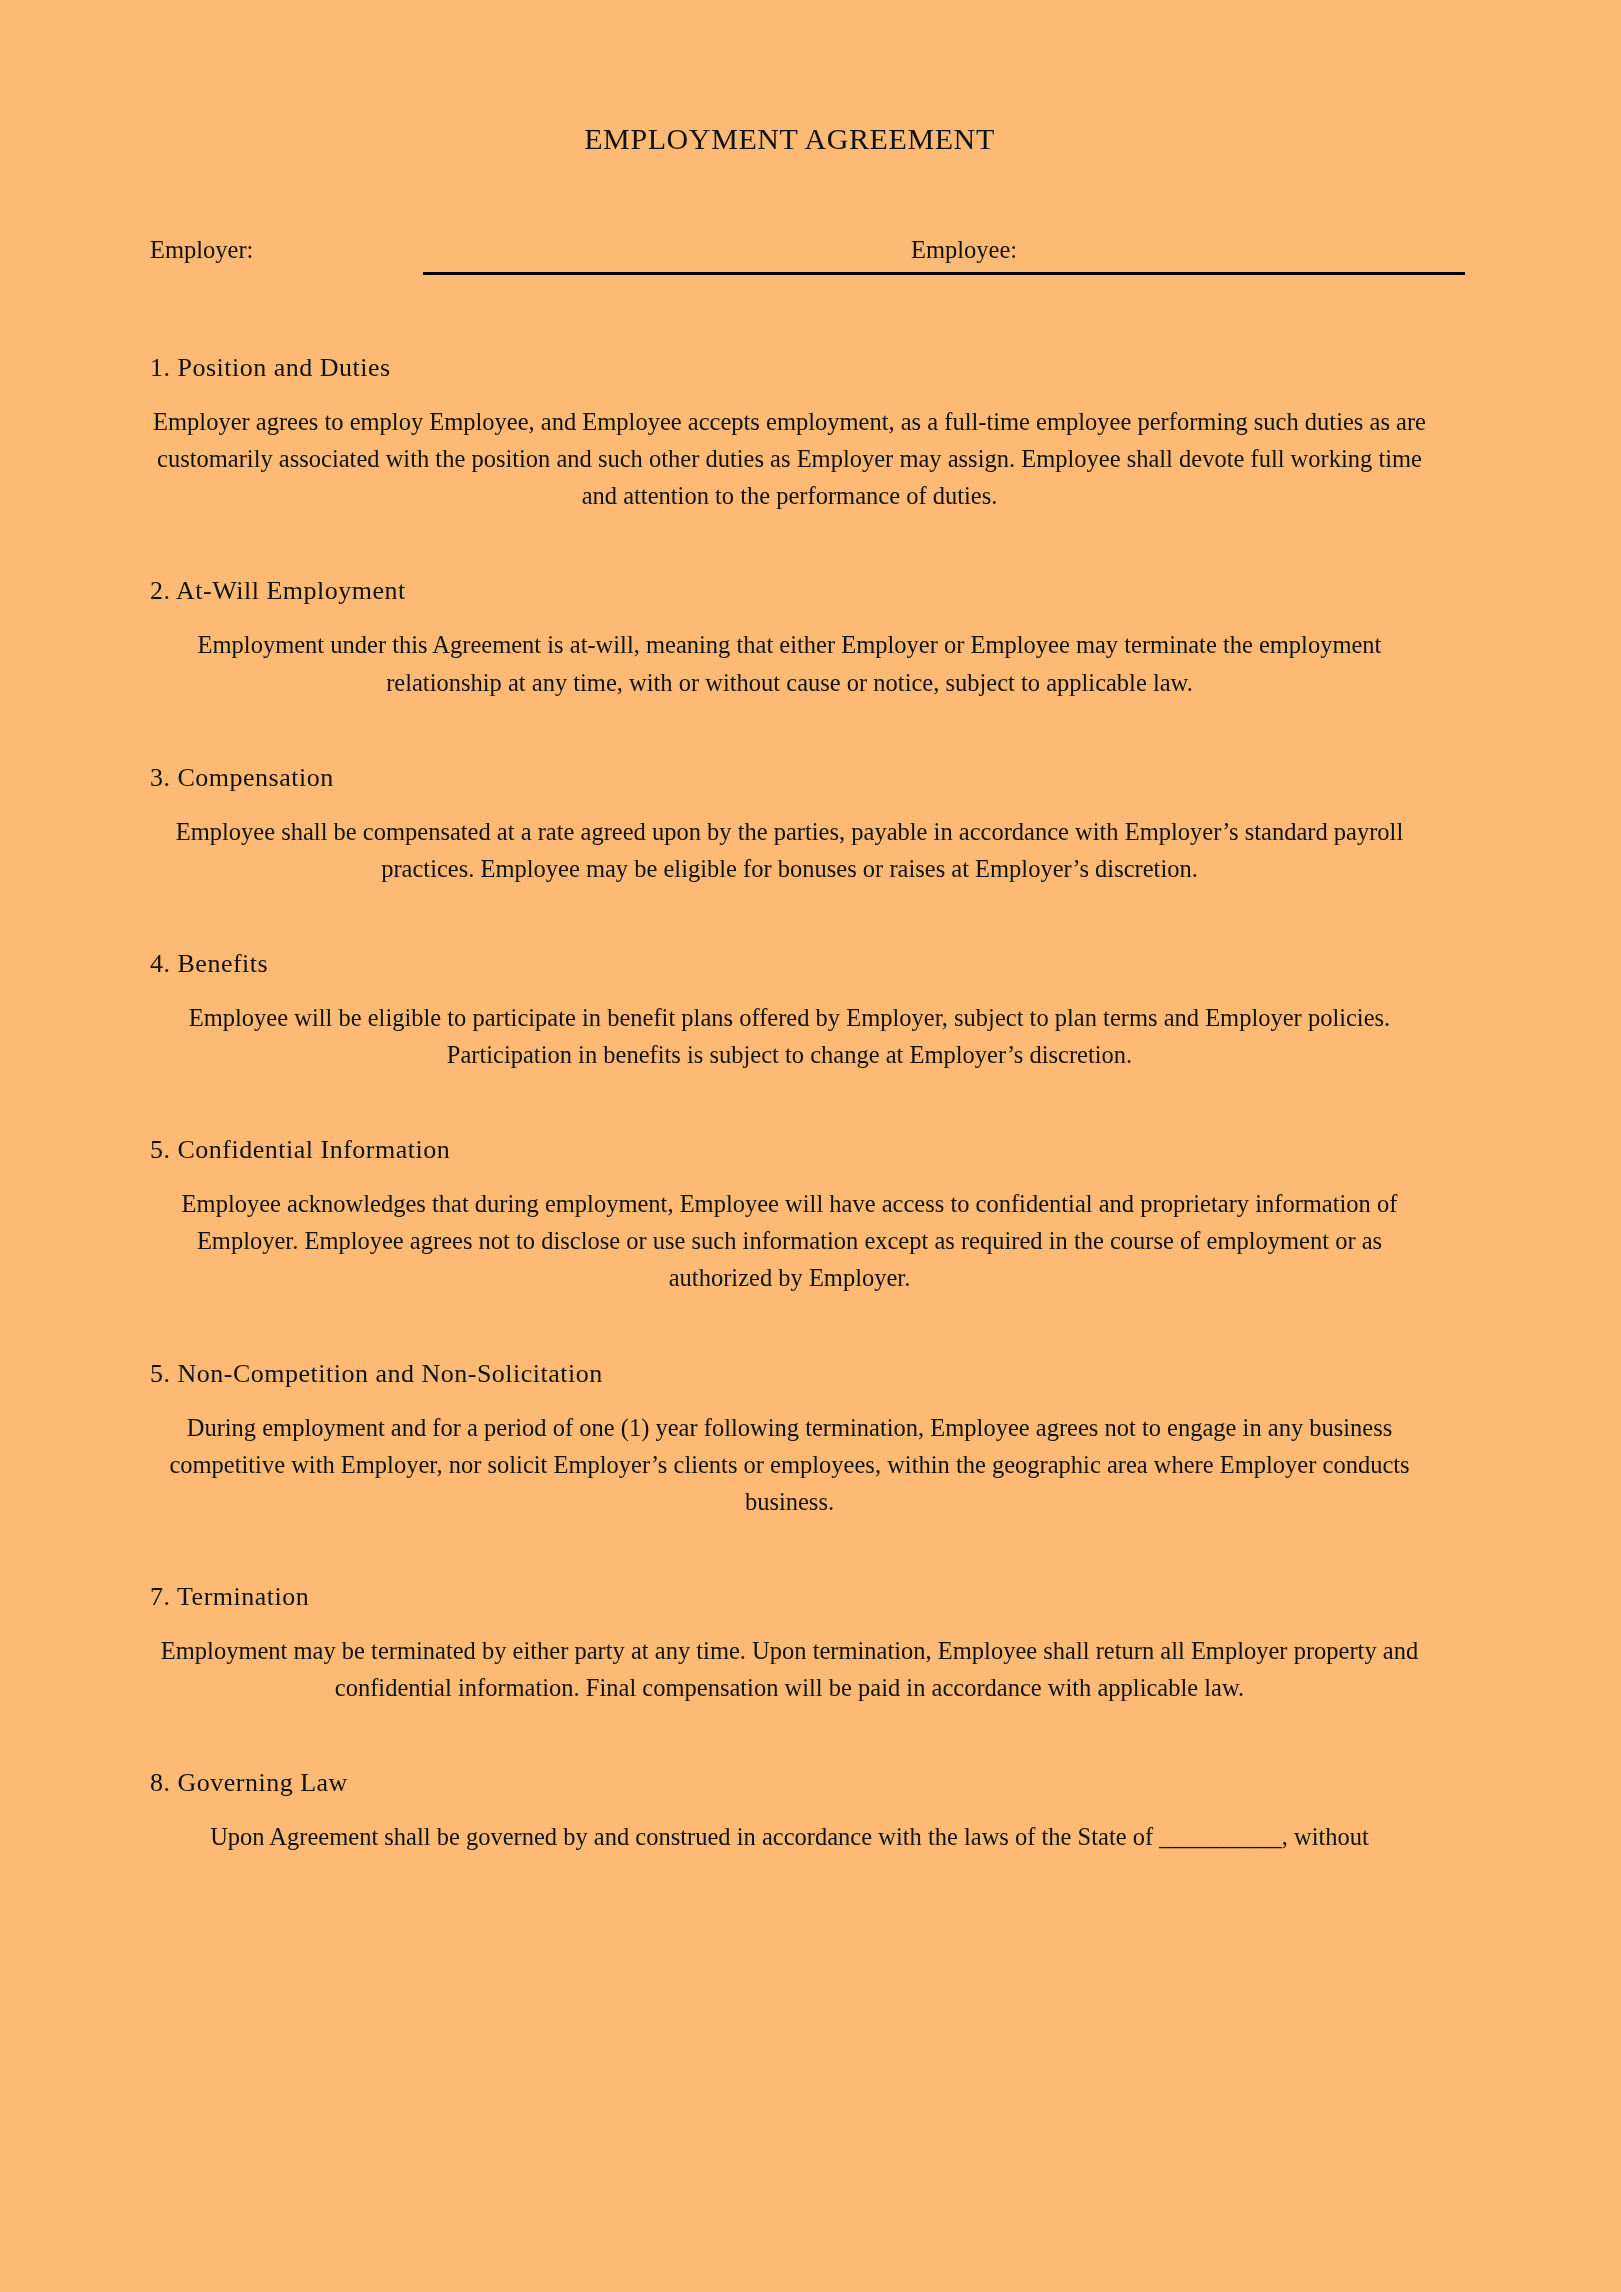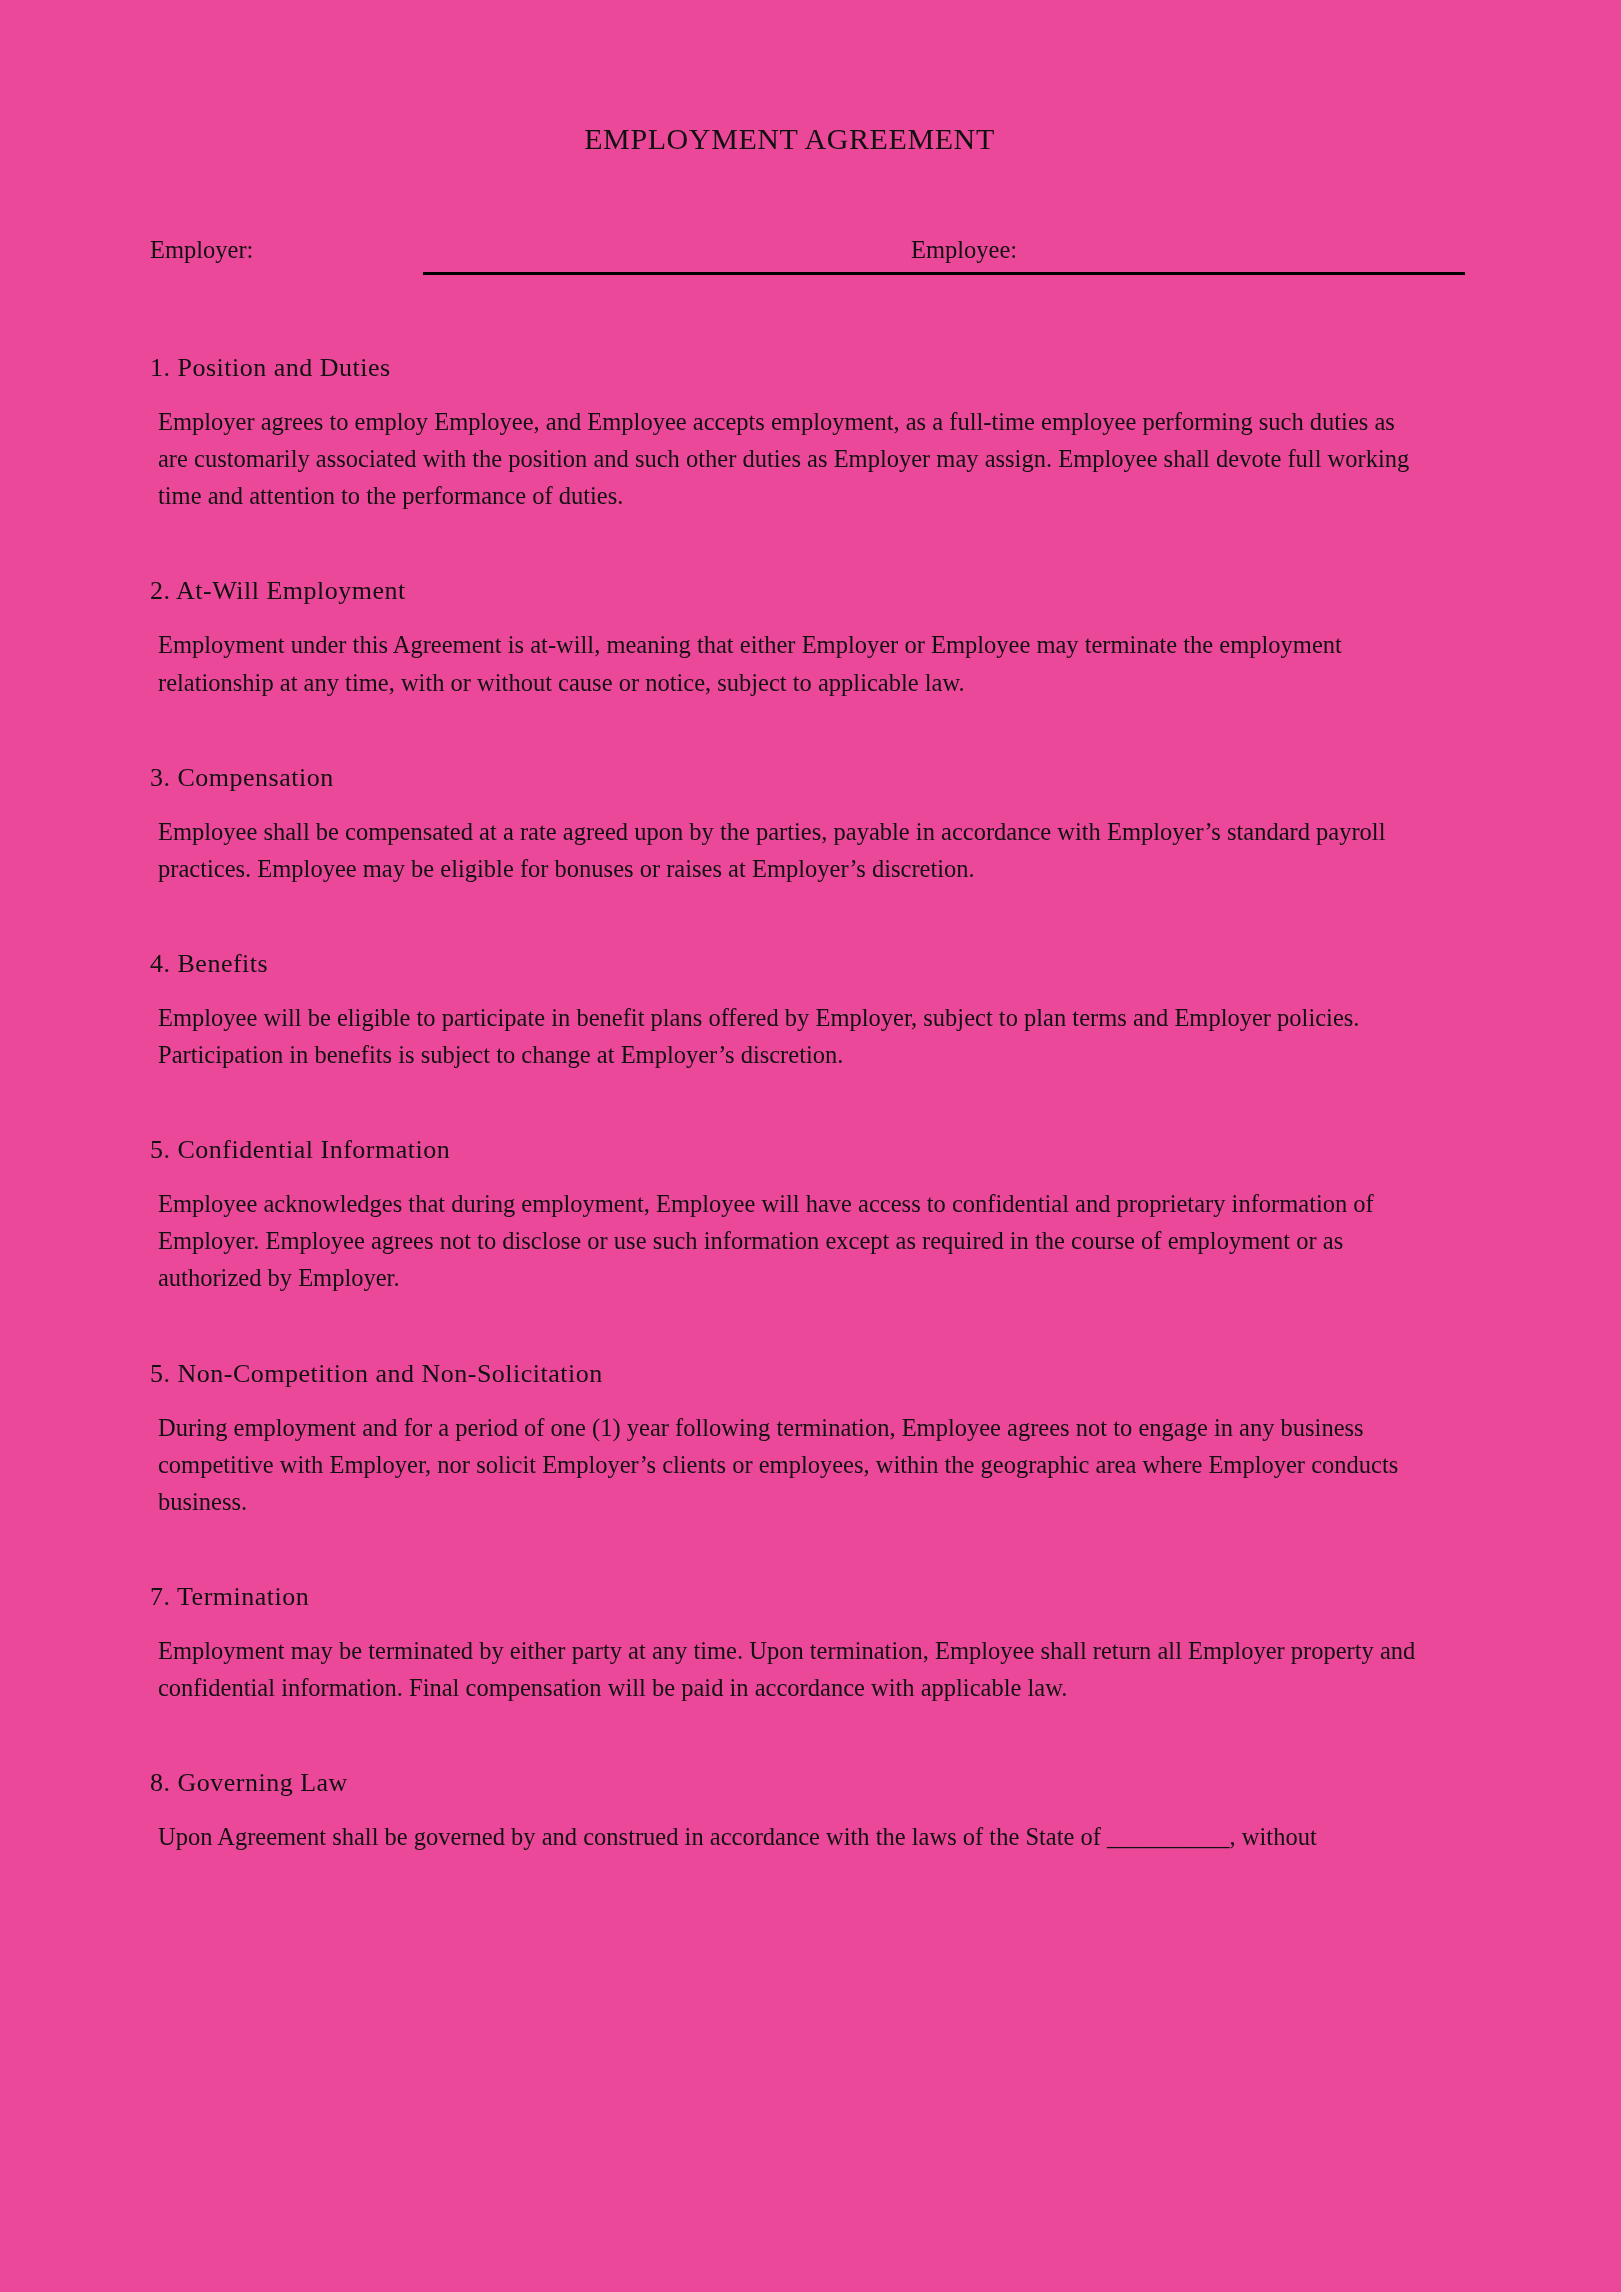--- a/index.html
+++ b/index.html
@@ -5,21 +5,21 @@
   html, body {
     margin: 0;
     padding: 0;
     background: #ffffff;
   }
 
   .page {
     position: relative;
     width: 1621px;
     height: 2293px;
-    background: #ec4899;
+    background: #fdba74;
     margin: 0 auto;
     overflow: hidden;
     font-family: "Liberation Serif", "DejaVu Serif", serif;
     color: #000000;
     -webkit-font-smoothing: antialiased;
   }
 
   .content {
     position: absolute;
     left: 150px;
@@ -81,23 +81,23 @@
     line-height: 1.2;
     letter-spacing: 0.5px;
     margin: 0 0 19.6px 0;
     font-weight: 400;
     color: #111111;
   }
 
   .section-body {
     font-size: 24.5px;
     line-height: 1.52;
-    margin: 8px;
+    margin: 0;
     color: #111111;
-    text-align: left;
+    text-align: center;
   }
 
   
   .section.last .section-body {
     white-space: nowrap;
     overflow: visible;
   }
 </style>
 </head>
 <body>

